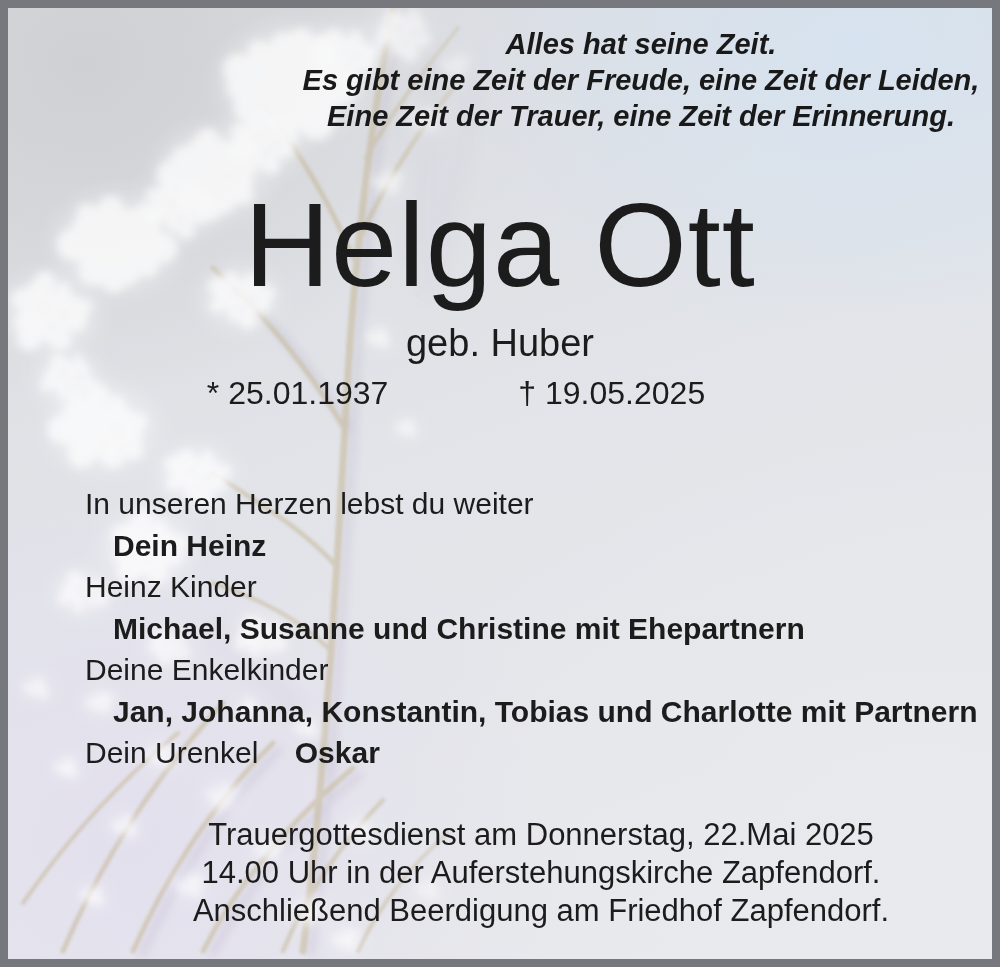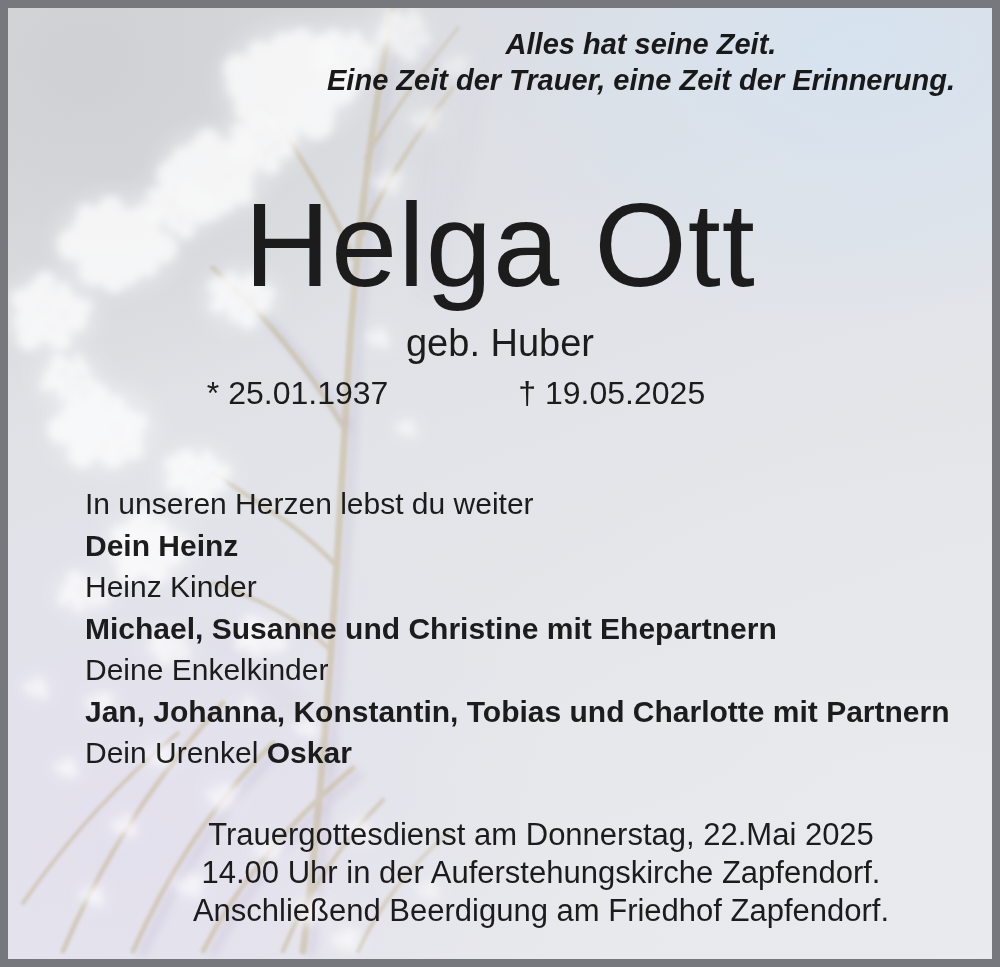--- a/index.html
+++ b/index.html
@@ -28,21 +28,21 @@
   .epigraph{
     top:18px;left:288px;width:690px;text-align:center;
     font-size:29px;line-height:36px;font-weight:bold;font-style:italic;
     color:#191919;
   }
   .intro{top:146px;font-size:34px;}
   .name{top:177px;font-size:119px;line-height:120px;letter-spacing:1px;}
   .maiden{top:314px;font-size:38px;}
   .dates{top:367px;left:0;width:896px;display:flex;justify-content:center;gap:130px;font-size:32px;}
   .family{top:475px;left:77px;font-size:30px;line-height:41.5px;text-align:left;}
-  .family .b{font-weight:bold;}
+  .family .b{font-weight:bold;margin-left:28px;}
   .service{top:808px;font-size:31px;line-height:38px;padding-left:41px;}
 </style>
 </head>
 <body>
 
 <div class="page">
 
   <svg class="flowers" width="620" height="951" viewBox="0 0 620 951" aria-hidden="true">
     <defs>
       <filter id="b1" x="-60%" y="-60%" width="220%" height="220%">
@@ -543,20 +543,21 @@
           <circle cx="25.7" cy="683.3" r="4.0"></circle>
           <circle cx="30.7" cy="673.5" r="4.0"></circle>
           <circle cx="35.5" cy="686.1" r="4.0"></circle>
           <circle cx="19.8" cy="678.5" r="4.0"></circle>
         </g>
       </g>
   </svg>
 
   <div class="txt epigraph">
     <div>Alles hat seine Zeit.</div>
+    <div>Es gibt eine Zeit der Freude, eine Zeit der Leiden,</div>
     <div>Eine Zeit der Trauer, eine Zeit der Erinnerung.</div>
   </div>
 
   <div class="txt center name">Helga Ott</div>
   <div class="txt center maiden">geb. Huber</div>
 
   <div class="txt dates">
     <span>* 25.01.1937</span>
     <span>† 19.05.2025</span>
   </div>

